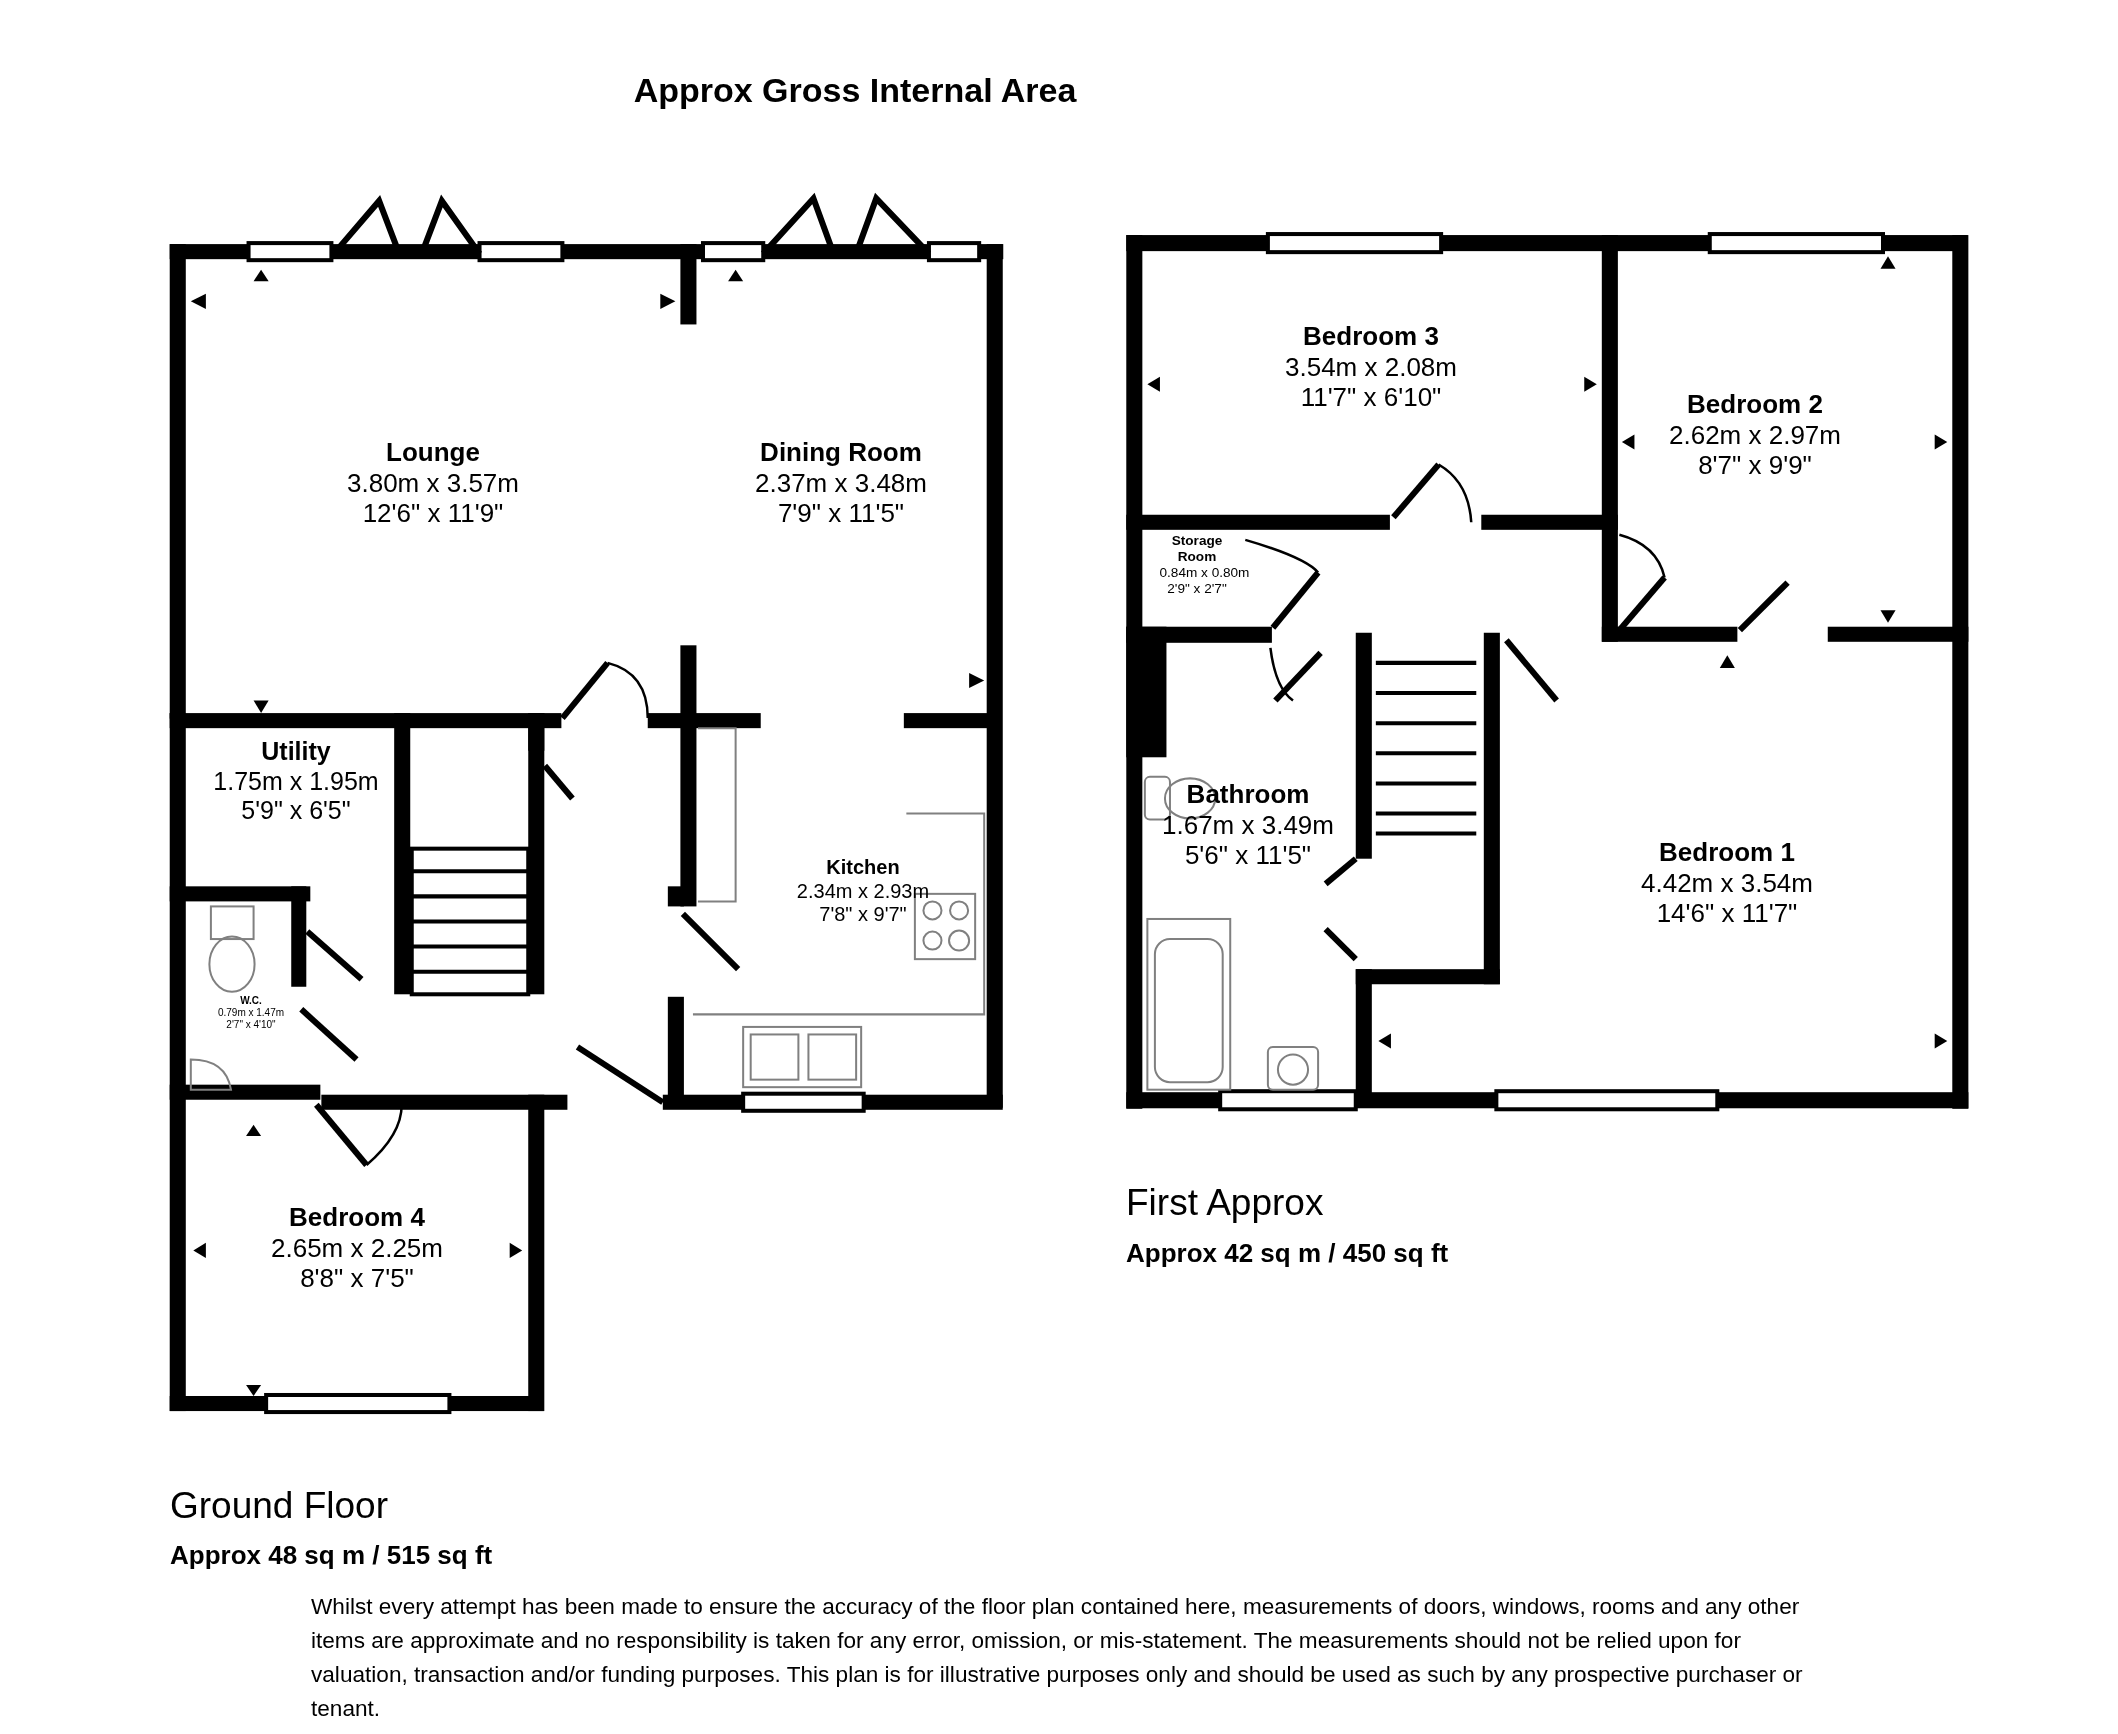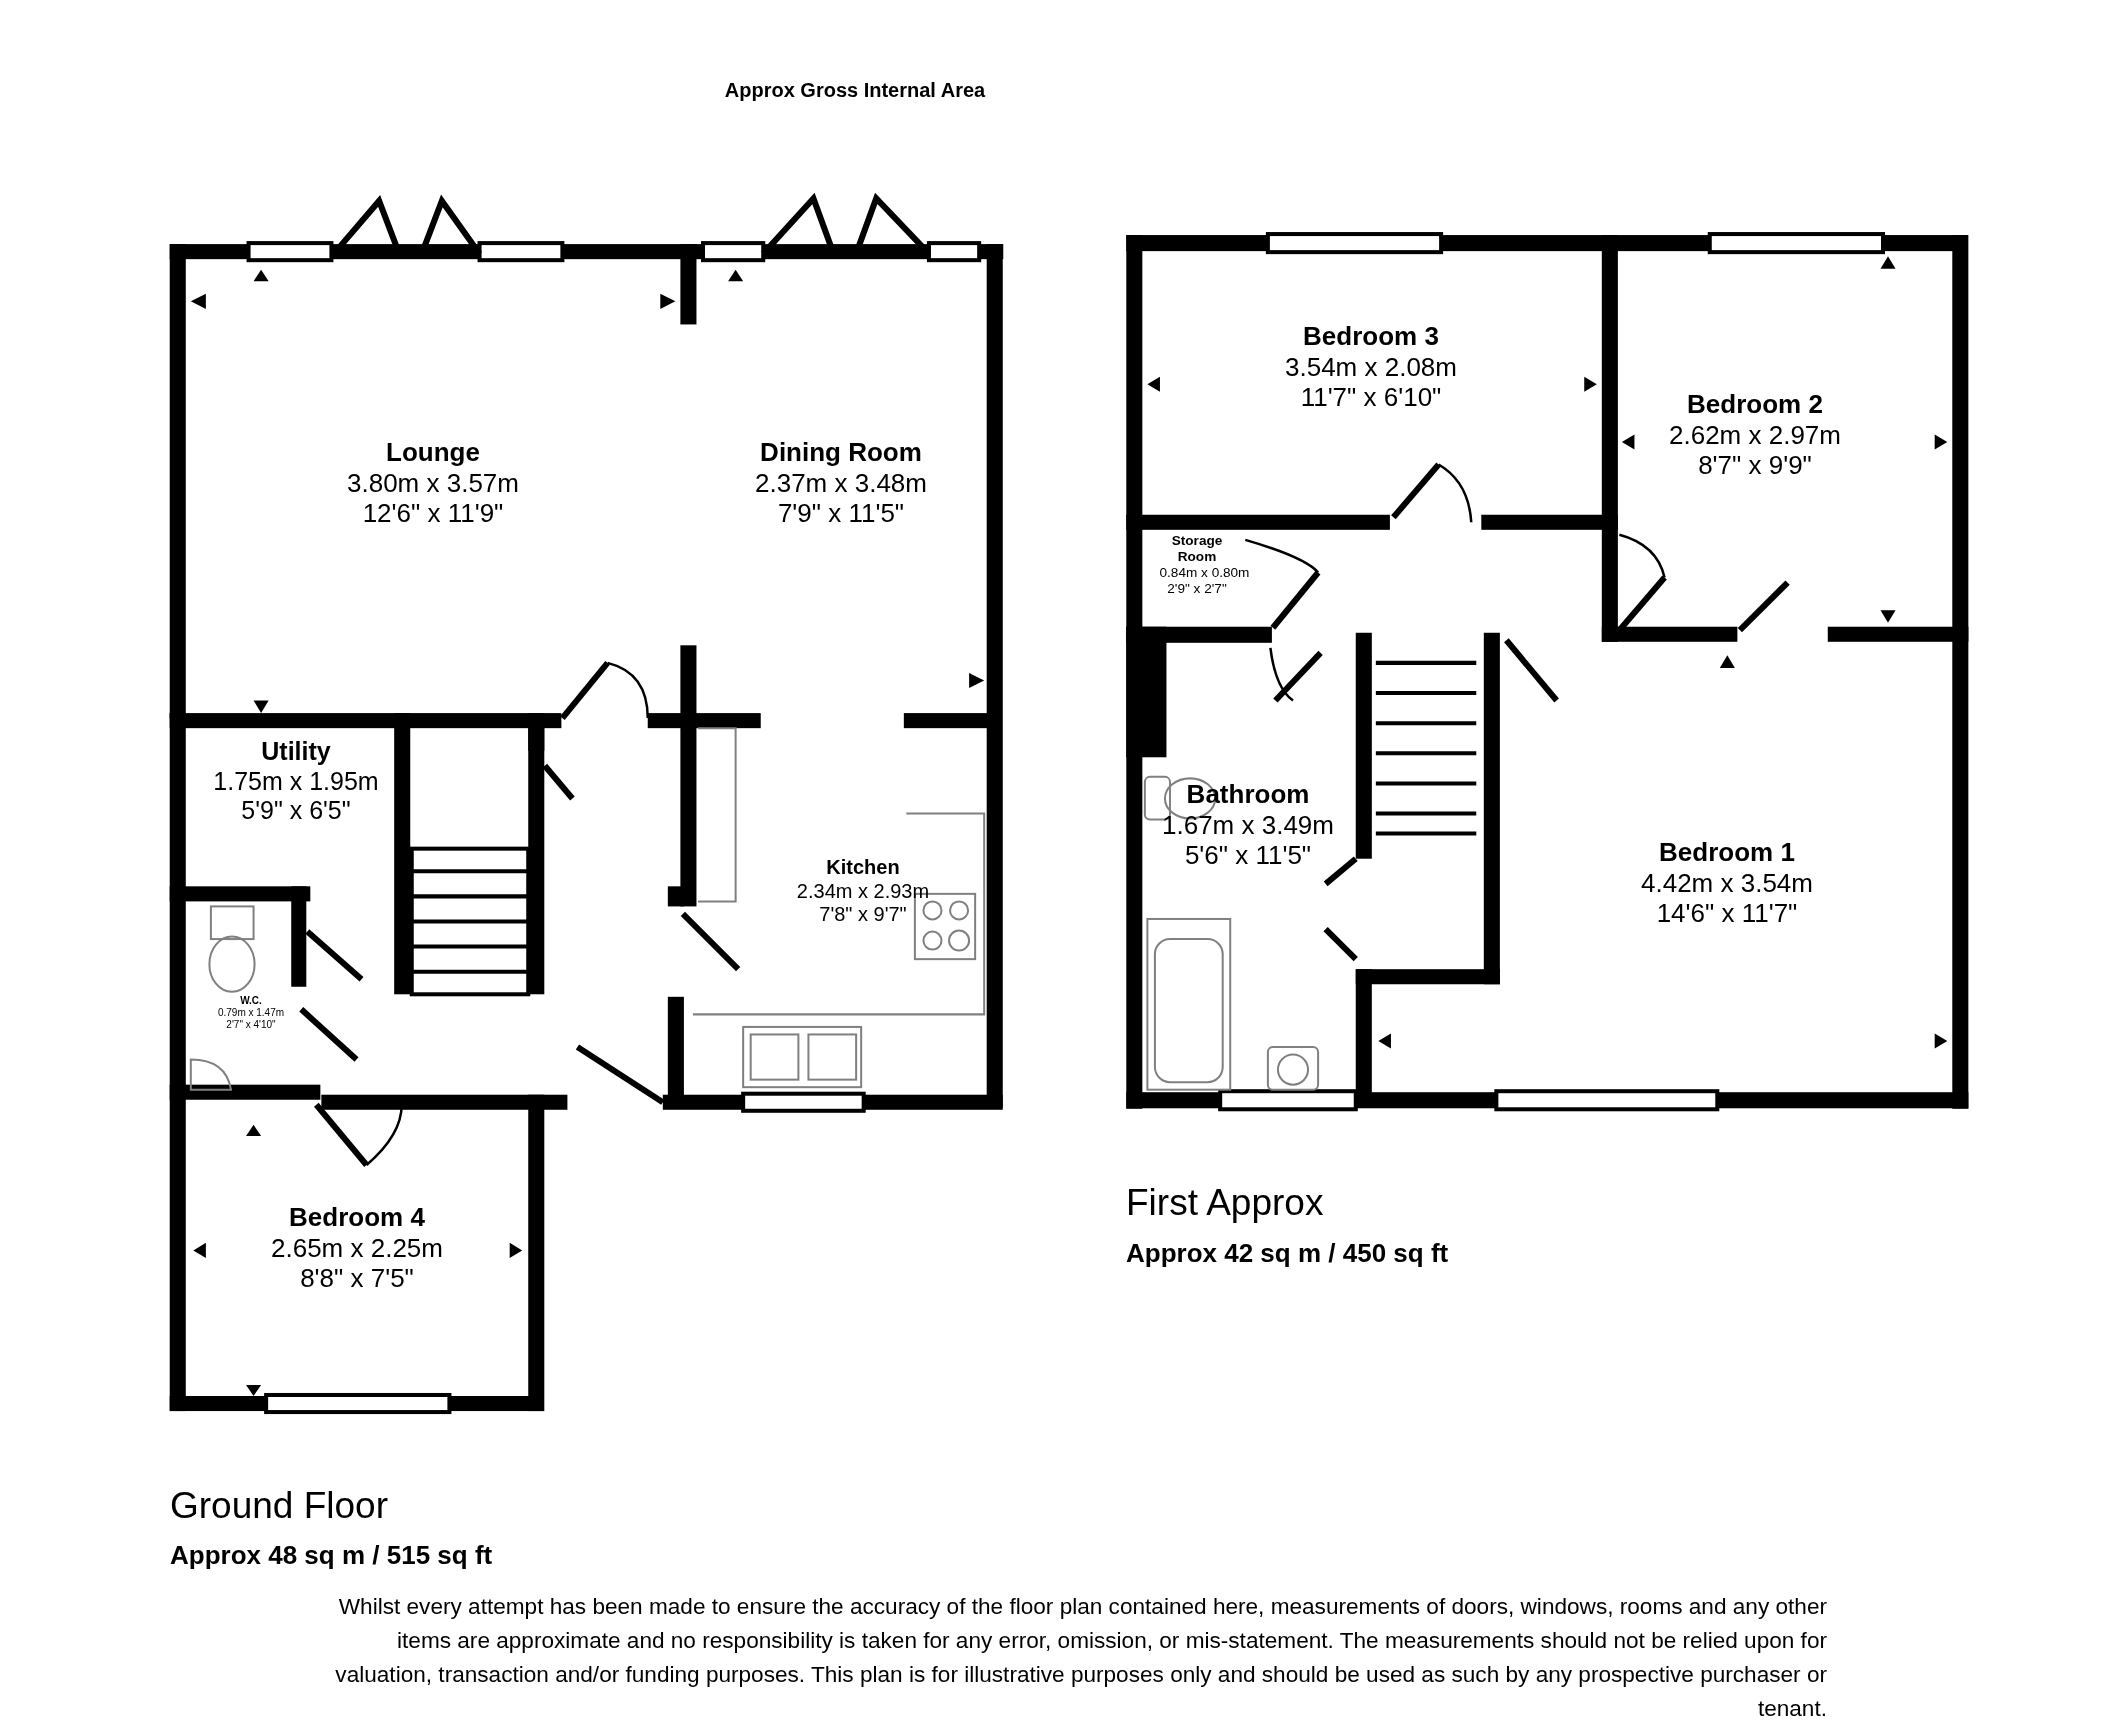--- a/index.html
+++ b/index.html
@@ -1,23 +1,23 @@
 <!DOCTYPE html>
 <html style="font-size:8px"><head>
 <meta charset="utf-8">
 <style>
   html,body{margin:0;padding:0;background:#ffffff;}
   body{width:2119px;height:1735px;position:relative;overflow:hidden;font-family:"Liberation Sans",sans-serif;color:#000;}
-  .title-block{position:absolute;left:0;width:1710px;top:75px;text-align:center;font-weight:bold;font-size:20px;line-height:31px;}
+  .title-block{position:absolute;left:0;width:1710px;top:75px;text-align:center;font-weight:bold;font-size:34px;line-height:31px;}
   svg.plan{position:absolute;left:0;top:0;}
   .room-label{position:absolute;text-align:center;transform:translateX(-50%);white-space:nowrap;line-height:1.18;}
   .room-label .name{font-weight:bold;}
   .floor-title{position:absolute;font-size:37px;}
   .floor-area{position:absolute;font-size:26px;font-weight:bold;}
-  .disclaimer{position:absolute;left:311px;width:1516px;top:1590px;text-align:right;font-size:22.6px;line-height:34px;}
+  .disclaimer{position:absolute;left:311px;width:1516px;top:1590px;text-align:left;font-size:22.6px;line-height:34px;}
 </style>
 </head>
 <body>
 
 <div class="title-block">
   <div>Approx Gross Internal Area</div>
 </div>
 
 <svg class="plan" width="2119" height="1735" viewBox="0 0 4220 3455">
   <g fill="#000">

